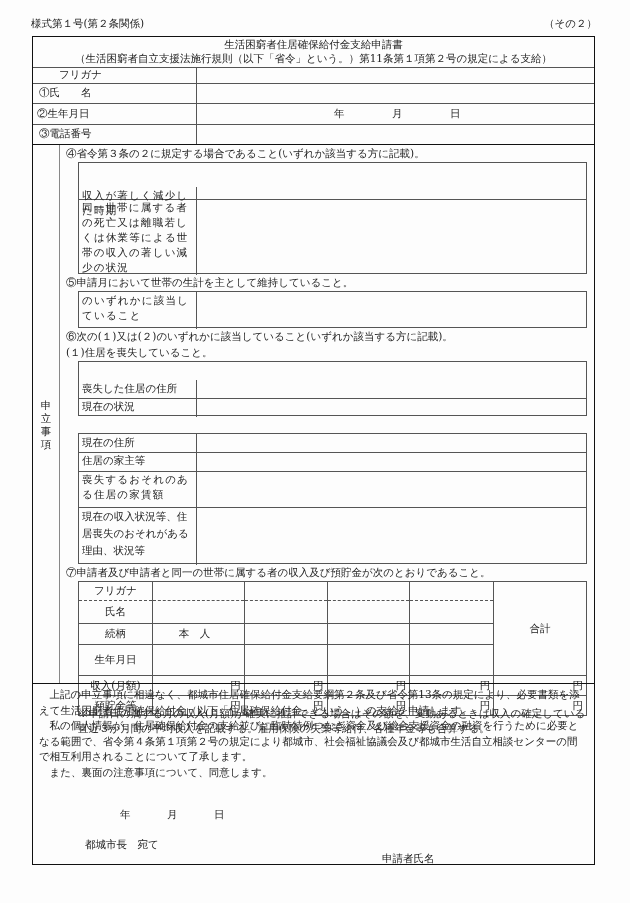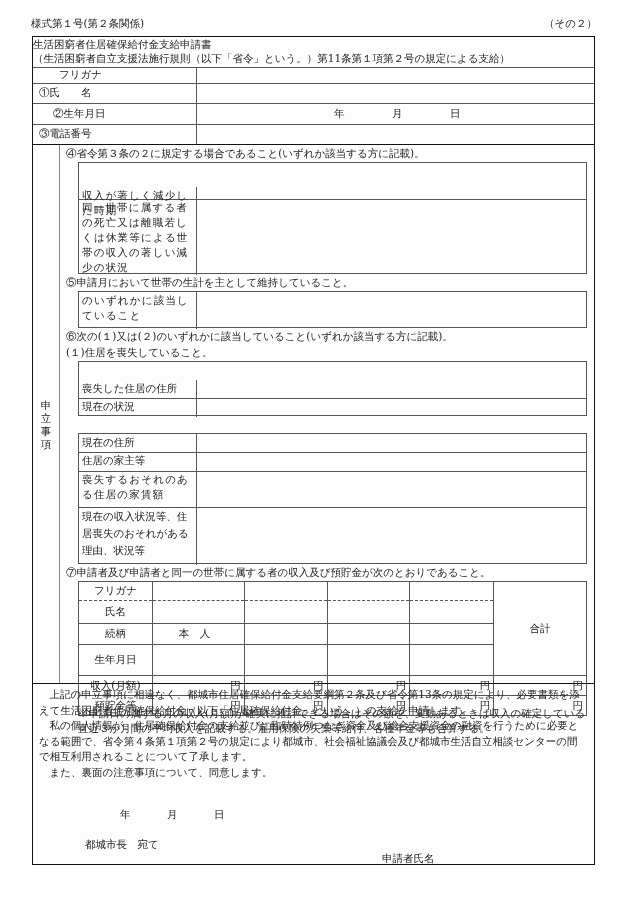--- a/index.html
+++ b/index.html
@@ -1,21 +1,21 @@
 <!DOCTYPE html>
 <html><head>
 <meta charset="utf-8">
 <style>
   html,body{margin:0;padding:0;background:#fdfdfd;}
   body{width:630px;height:903px;position:relative;font-family:"DejaVu Serif","Liberation Serif",serif;color:#222;font-size:10.5px;overflow:hidden;}
   .abs{position:absolute;}
   .hdr-left{left:31px;top:17px;font-size:10.5px;}
   .hdr-right{right:33px;top:17px;font-size:10.5px;}
   .outer{position:absolute;left:32px;top:36px;width:563px;height:829px;border:1.5px solid #111;box-sizing:border-box;}
-  .title{position:absolute;left:0;width:100%;text-align:left;font-size:10.5px;}
+  .title{position:absolute;left:0;width:100%;text-align:center;font-size:10.5px;}
   .hline{position:absolute;left:0;width:100%;border-top:1px solid #555;}
   .hline.thick{border-top:1.5px solid #111;}
   .vline{position:absolute;border-left:1px solid #555;}
   .cell-label{position:absolute;font-size:10.5px;white-space:nowrap;}
   .box{position:absolute;border:1px solid #555;box-sizing:border-box;}
   .box .lbl{position:absolute;left:0;top:0;bottom:0;width:118px;border-right:1px solid #555;padding:1px 3px;box-sizing:border-box;font-size:10.5px;line-height:15px;letter-spacing:1.2px;}
   .box .lbl.tight{letter-spacing:0;}
   .box .inp{position:absolute;left:118px;top:0;right:0;bottom:0;}
   .row{position:absolute;left:0;right:0;border-bottom:1px solid #555;}
   .row:last-child{border-bottom:none;}
@@ -46,21 +46,21 @@
   <div class="vline" style="left:163px;top:30px;height:77px;"></div>
 
   <div class="cell-label" style="left:26px;top:31px;">フリガナ</div>
   <div class="abs" style="left:164px;top:31px;right:0;height:14px;"><input class="blank" value="" style=""></div>
   <div class="hline" style="top:46px;"></div>
 
   <div class="cell-label" style="left:6px;top:49px;">①氏　　名</div>
   <div class="abs" style="left:164px;top:47px;right:0;height:18px;"><input class="blank" value="" style=""></div>
   <div class="hline" style="top:66px;"></div>
 
-  <div class="cell-label" style="left:20px;top:70px;">②生年月日</div>
+  <div class="cell-label" style="left:4px;top:70px;">②生年月日</div>
   <div class="cell-label" style="left:301px;top:70px;">年</div>
   <div class="cell-label" style="left:359px;top:70px;">月</div>
   <div class="cell-label" style="left:417px;top:70px;">日</div>
   <div class="hline" style="top:87px;"></div>
 
   <div class="cell-label" style="left:6px;top:90px;">③電話番号</div>
   <div class="abs" style="left:164px;top:88px;right:0;height:18px;"><input class="blank" value="" style=""></div>
   <div class="hline thick" style="top:107px;"></div>
 
   <div class="vline" style="left:26px;top:108px;height:538px;border-left:1px solid #888;"></div>

